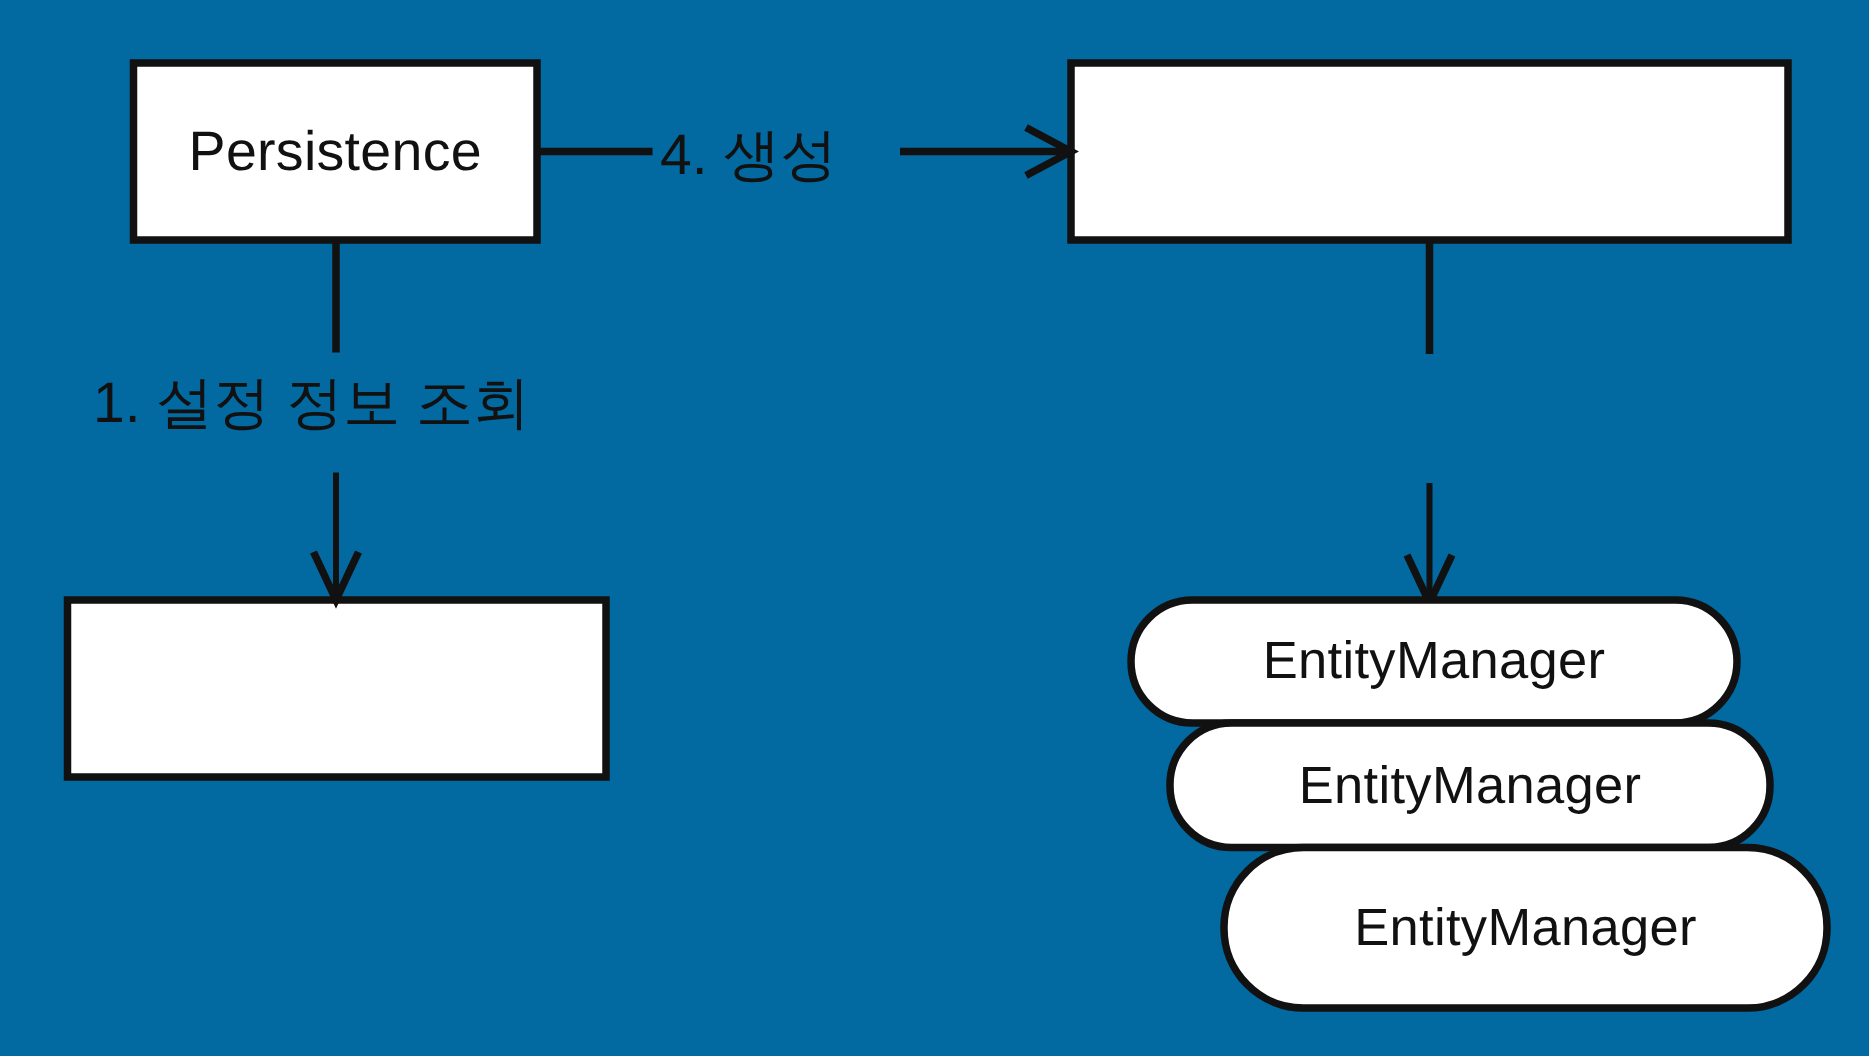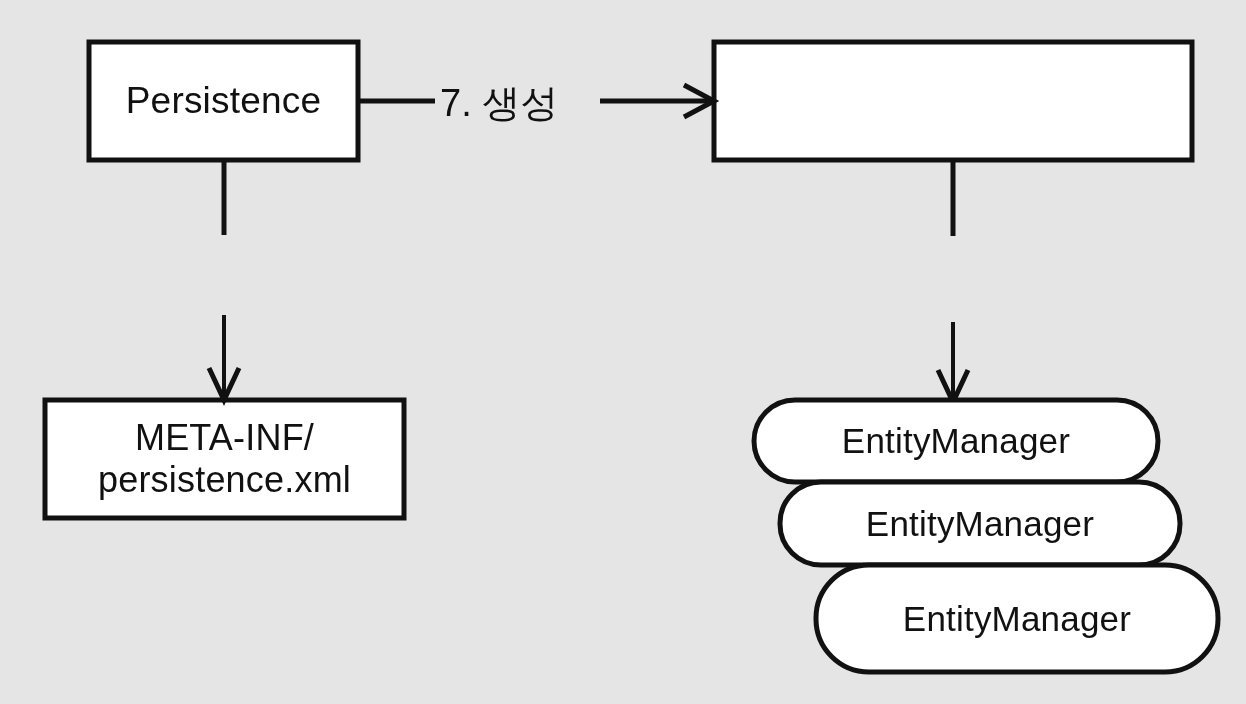--- a/index.html
+++ b/index.html
@@ -4,21 +4,21 @@
 <style>
   html, body {
     margin: 0;
     padding: 0;
     background: #ffffff;
   }
   #canvas {
     position: relative;
     width: 1246px;
     height: 704px;
-    background: #e5e5e5;
+    background: #0369a1;
     overflow: hidden;
     font-family: "Liberation Sans", "DejaVu Sans", sans-serif;
     color: #1a1a1a;
   }
   #diagram-svg {
     position: absolute;
     left: 0;
     top: 0;
     width: 1246px;
     height: 704px;
@@ -108,26 +108,25 @@
     <rect x="754" y="400" width="404" height="82" rx="41" ry="41" fill="#ffffff" stroke="#111111" stroke-width="5"></rect>
 
     <rect x="780" y="482" width="400" height="83" rx="41" ry="41" fill="#ffffff" stroke="#111111" stroke-width="5"></rect>
 
     <rect x="816" y="565" width="402" height="107" rx="53" ry="53" fill="#ffffff" stroke="#111111" stroke-width="5"></rect>
   </svg>
 
   <div class="node-label n-persistence">Persistence</div>
 
 
-  <div class="node-label n-metainf">META-INF/
-persistence.xml</div>
 
   <div class="node-label n-em1">EntityManager</div>
 
   <div class="node-label n-em2">EntityManager</div>
 
   <div class="node-label n-em3">EntityManager</div>
 
+  <div class="edge-label e-step1">1. 설정 정보 조회</div>
 
-  <div class="edge-label e-step2">7. 생성</div>
+  <div class="edge-label e-step2">4. 생성</div>
 
 
 </div>
 
 </body></html>

